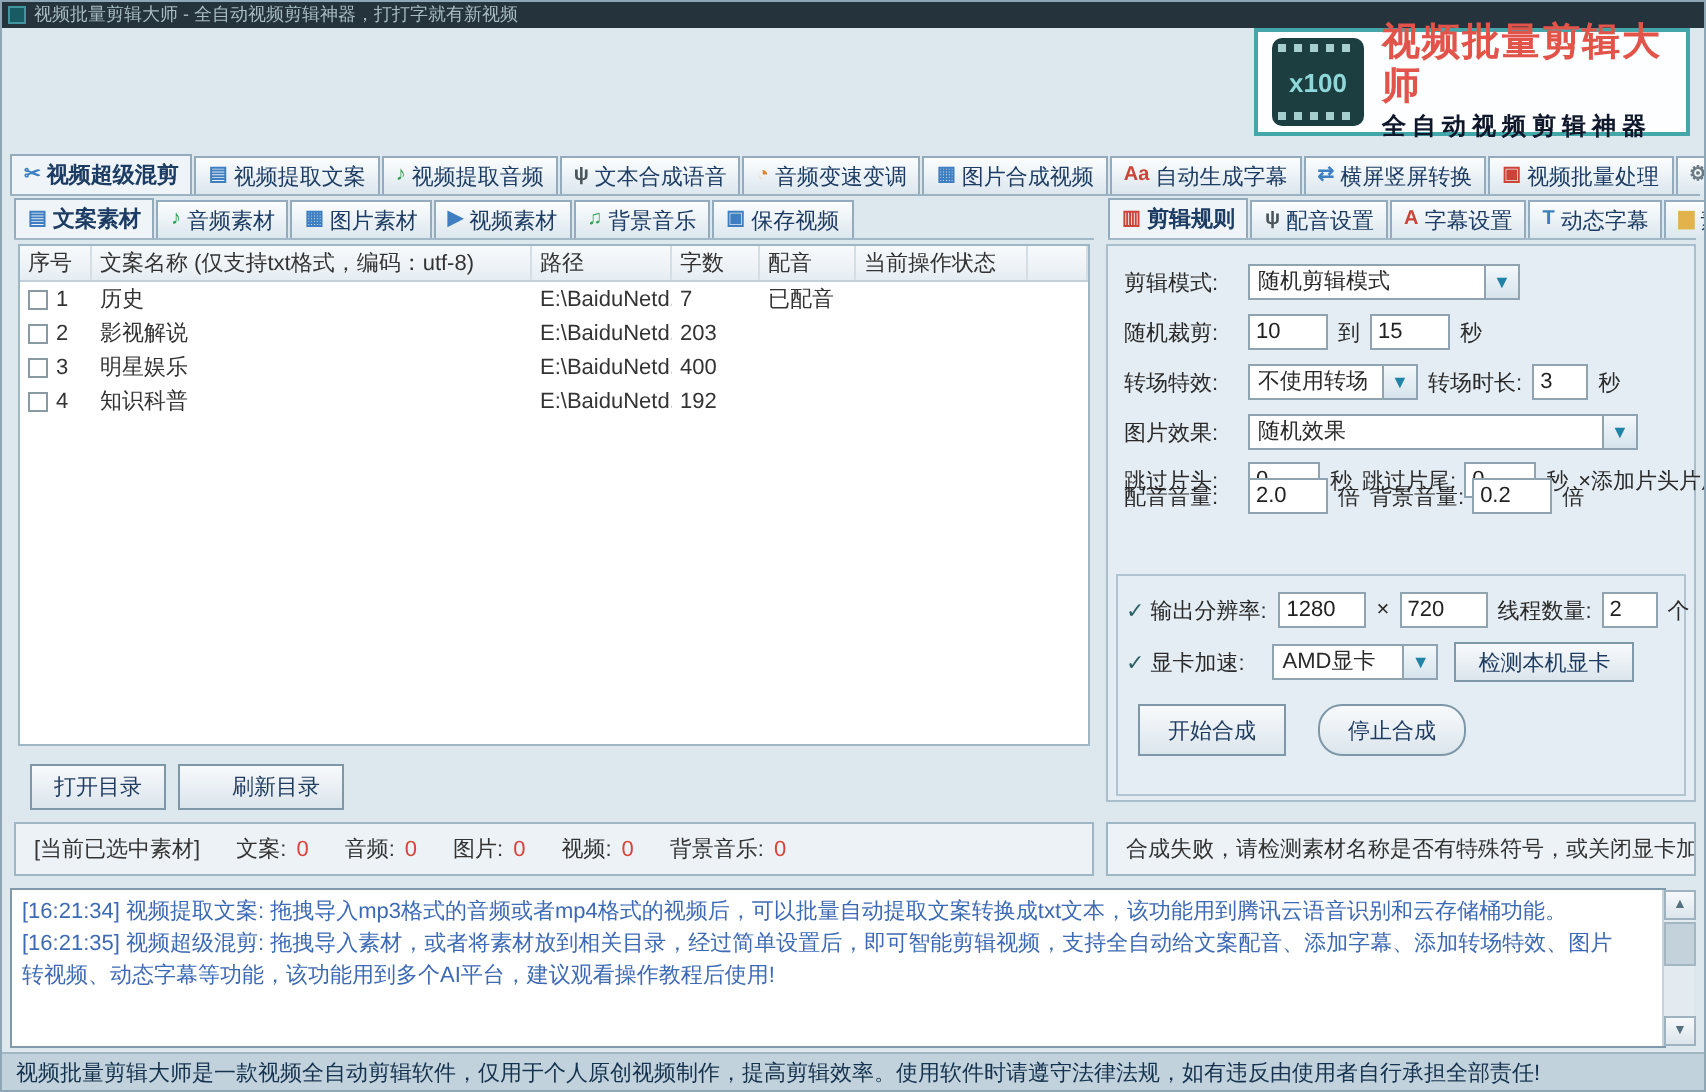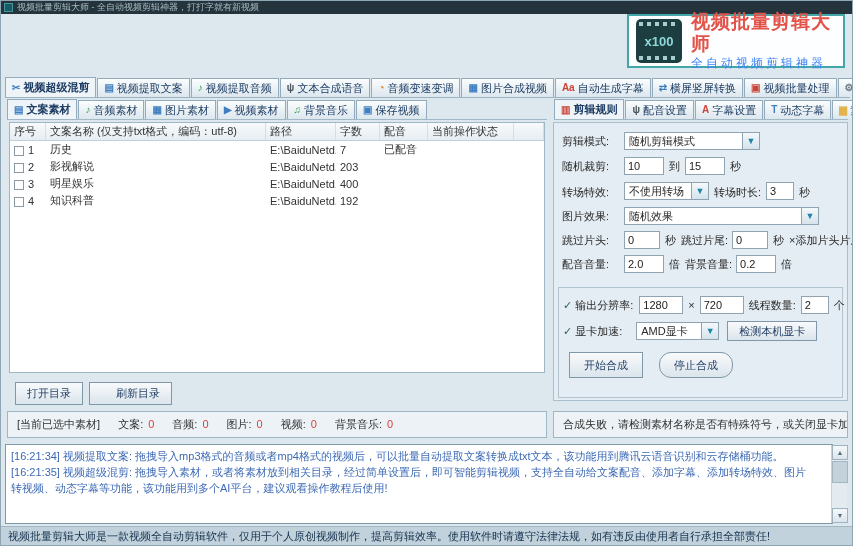--- a/index.html
+++ b/index.html
@@ -9,21 +9,21 @@
   
   .titlebar { position:absolute; top:0; left:0; right:0; height:13px; background:#24333c; color:#a8bcc2; font-size:9px; display:flex; align-items:center; gap:4px; padding-left:3px; white-space:nowrap; overflow:hidden; }
   .appicon { width:9px; height:9px; background:#185b63; border:1px solid #3f969e; flex:0 0 auto; }
 
   
   .logo-box { position:absolute; top:13px; right:7px; width:218px; height:54px; background:#fcfeff; border:2px solid #43a7aa; display:flex; align-items:center; gap:9px; padding:4px 7px; }
   .logo-badge { position:relative; width:46px; height:44px; background:#1c3e40; border-radius:5px; color:#8fd8d9; font-weight:bold; font-size:13px; display:flex; align-items:center; justify-content:center; flex:0 0 auto; }
   .logo-badge::before, .logo-badge::after { content:""; position:absolute; left:3px; right:3px; height:4px; background:repeating-linear-gradient(90deg,#a7cecf 0 4px, transparent 4px 8px); }
   .logo-badge::before { top:3px; } .logo-badge::after { bottom:3px; }
   .logo-t1 { color:#e2544a; font-size:19px; font-weight:bold; letter-spacing:1px; line-height:22px; }
-  .logo-t2 { color:#3b82f6; font-size:12px; font-weight:normal; letter-spacing:3px; }
+  .logo-t2 { color:#0f172a; font-size:12px; font-weight:bold; letter-spacing:3px; }
 
   
   .main-tabs { position:absolute; top:78px; left:4px; width:845px; display:flex; align-items:flex-end; border-bottom:1px solid #9db3c2; height:19px; }
   .tab { height:19px; display:flex; align-items:center; gap:3px; padding:0 6px; margin-right:1px; font-size:11px; color:#1d3c63; background:linear-gradient(#fbfdfe,#dce7ee); border:1px solid #93abbd; border-bottom:none; cursor:default; white-space:nowrap; }
   .tab.active { background:#eef4f8; height:20px; font-weight:bold; }
   .subtabs { position:absolute; display:flex; align-items:flex-end; height:19px; border-bottom:1px solid #a3b8c6; }
   .subtabs .tab { font-size:11px; }
   .tico { font-size:10px; line-height:10px; font-weight:bold; }
   .ic-blue{color:#3f7fc1} .ic-green{color:#2fa152} .ic-red{color:#cc4437} .ic-gray{color:#6b7a85}
   .ic-orange{color:#e0822f} .ic-dark{color:#4a555c} .ic-yellow{color:#e2b24c}
@@ -247,21 +247,21 @@
         <span class="combo-arrow">▼</span>
       </span>
     </div>
     <div class="row" style="top:34px;">
       <span class="lbl">随机裁剪:</span>
       <input class="inp" style="width: 40px;" value="10">
       <span class="unit">到</span>
       <input class="inp" style="width: 40px;" value="15">
       <span class="unit">秒</span>
     </div>
-    <div class="row" style="top:59px;align-items:flex-end;">
+    <div class="row" style="top:59px;">
       <span class="lbl">转场特效:</span>
       <span class="combo">
         <span class="combo-val" style="width:68px;">不使用转场</span>
         <span class="combo-arrow">▼</span>
       </span>
       <span class="unit">转场时长:</span>
       <input class="inp" style="width: 28px;" value="3">
       <span class="unit">秒</span>
     </div>
     <div class="row" style="top:84px;">
@@ -273,21 +273,21 @@
     </div>
     <div class="row" style="top:108px;">
       <span class="lbl">跳过片头:</span>
       <input class="inp" style="width: 36px;" value="0">
       <span class="unit">秒</span>
       <span>跳过片尾:</span>
       <input class="inp" style="width: 36px; margin-left: 4px;" value="0">
       <span class="unit">秒</span>
       <span><span>×</span><span>添加片头片尾</span></span>
     </div>
-    <div class="row" style="top:132px;">
+    <div class="row" style="top:116px;">
       <span class="lbl">配音音量:</span>
       <input class="inp" style="width: 40px;" value="2.0">
       <span class="unit">倍</span>
       <span>背景音量:</span>
       <input class="inp" style="width: 40px; margin-left: 4px;" value="0.2">
       <span class="unit">倍</span>
     </div>
 
     <div class="inner-box">
       <div class="row" style="top:8px; left:4px;">

